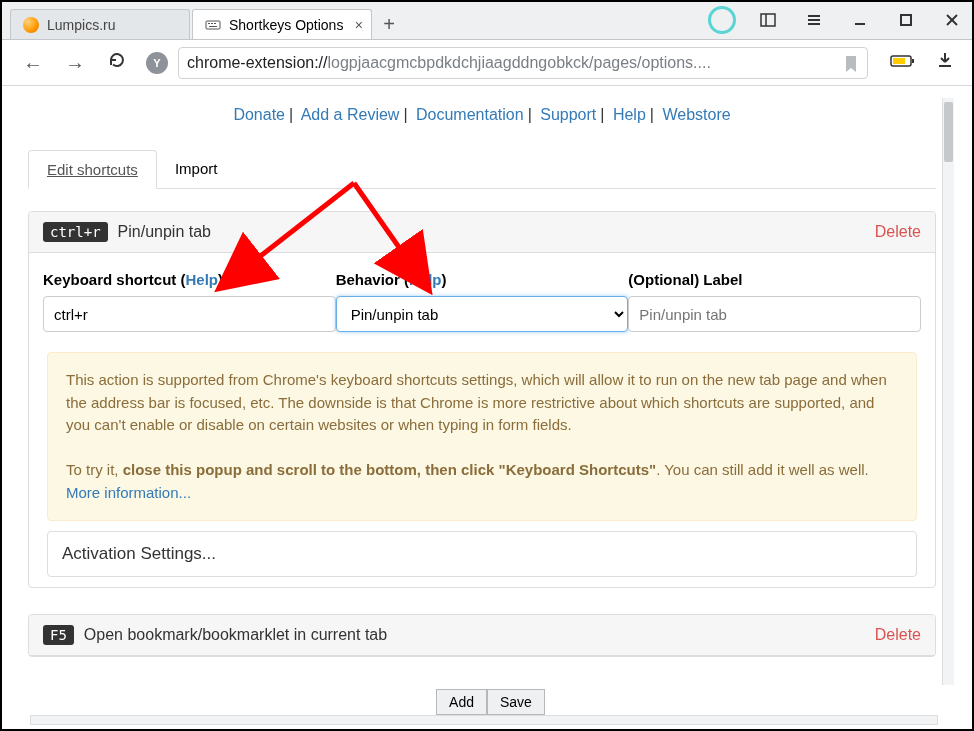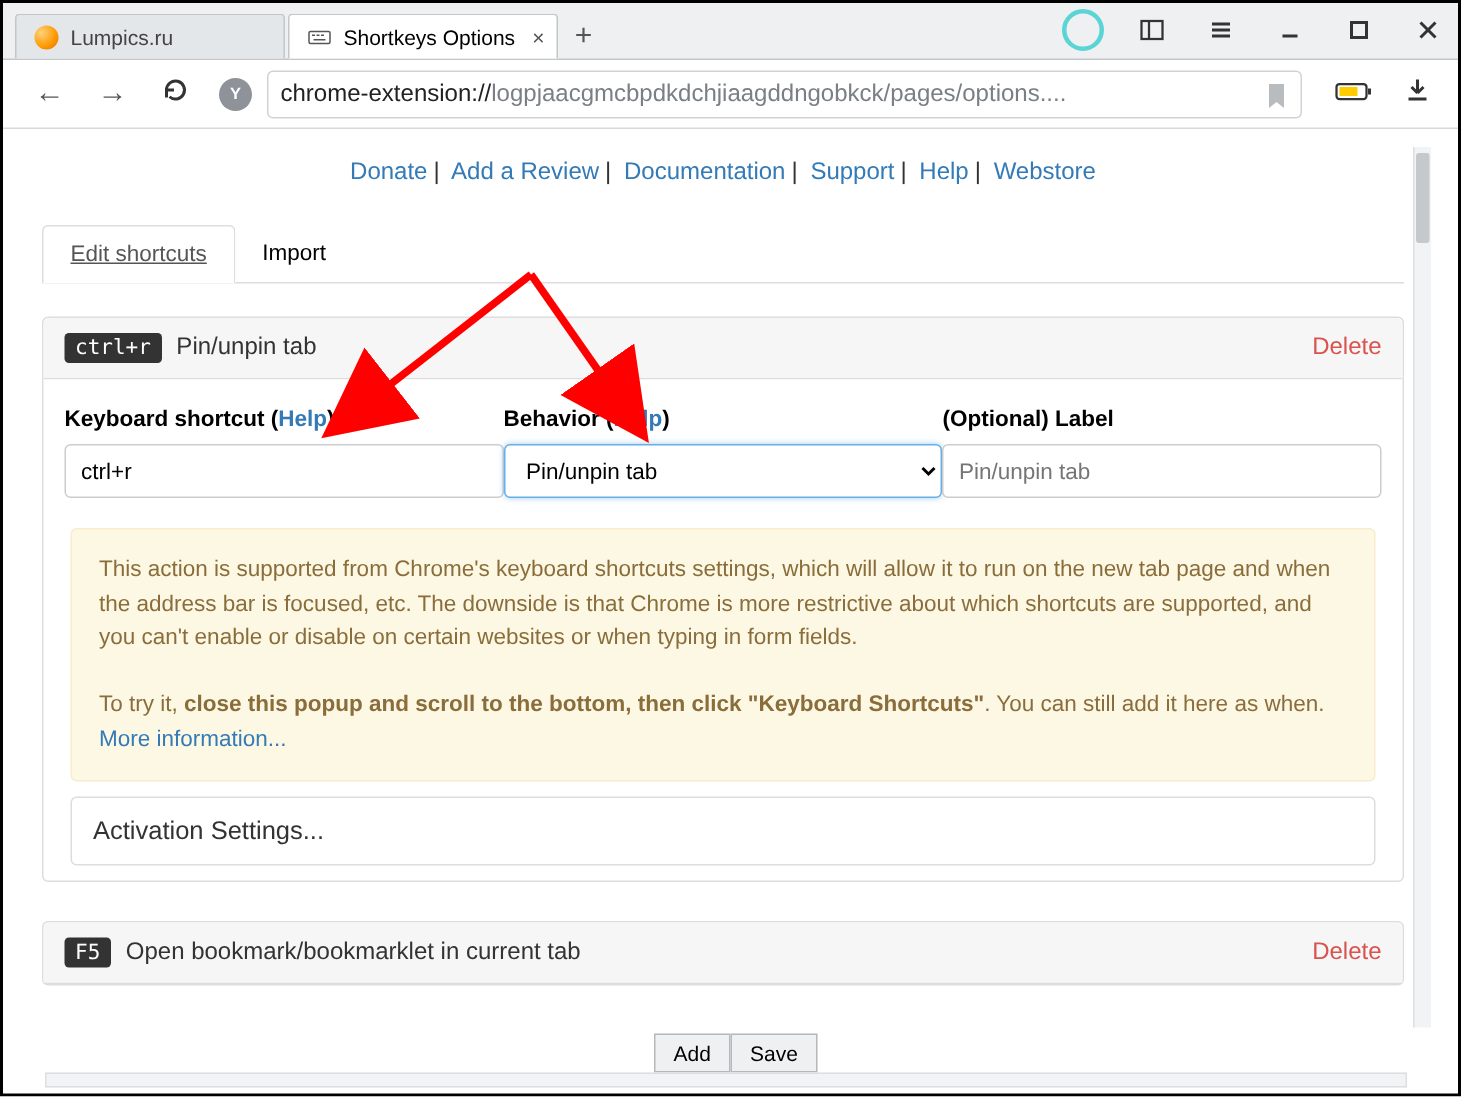--- a/index.html
+++ b/index.html
@@ -210,21 +210,21 @@
             </div>
             <div class="col">
               <label>(Optional) Label</label>
               <input class="form-control" placeholder="Pin/unpin tab" style="">
             </div>
           </div>
 
           <div class="alert">
             <p>This action is supported from Chrome's keyboard shortcuts settings, which will allow it to run on the new tab page and when the address bar is focused, etc. The downside is that Chrome is more restrictive about which shortcuts are supported, and you can't enable or disable on certain websites or when typing in form fields.</p><br>
             <p>
-              <span>To try it, </span><b>close this popup and scroll to the bottom, then click "Keyboard Shortcuts"</b><span>. You can still add it here as when. </span><a>More information...</a>
+              <span>To try it, </span><b>close this popup and scroll to the bottom, then click "Keyboard Shortcuts"</b><span>. You can still add it well as well. </span><a>More information...</a>
             </p>
           </div>
 
           <div class="accordion">Activation Settings...</div>
         </div>
       </div>
 
       <div class="panel2">
         <div class="panel-head">
           <span class="kbd">F5</span>

